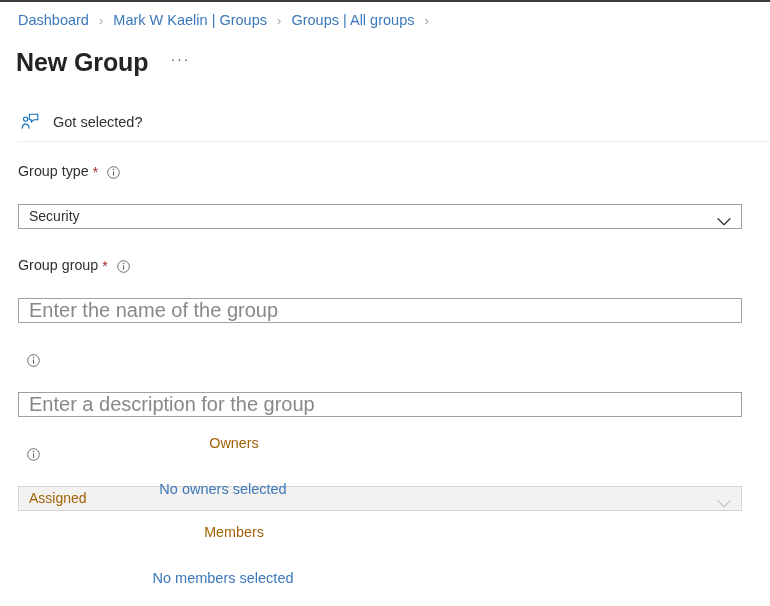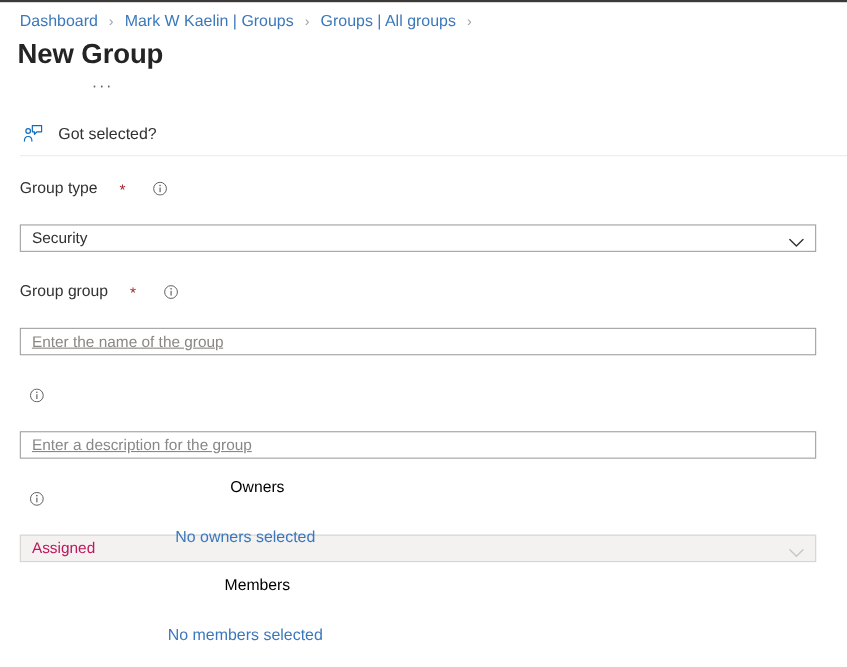--- a/index.html
+++ b/index.html
@@ -54,24 +54,23 @@
   .crumb-sep {
     color: #9aa4ad;
     margin: 0 6px;
     font-size: 13px;
   }
 
   
   .title-row {
     position: absolute;
     left: 16px;
-    top: 34px;
+    top: 44px;
     display: flex;
     align-items: center;
-    flex-direction: column;
   }
   .page-title {
     font-size: 25px;
     font-weight: 600;
     color: #242424;
     letter-spacing: -0.1px;
     line-height: 30px;
   }
   .ellipsis-btn {
     margin-left: 22px;
@@ -124,21 +123,20 @@
   .field {
     margin-bottom: 0;
   }
   .field-label {
     display: flex;
     align-items: center;
     font-size: 14.3px;
     color: #323130;
     line-height: 18px;
     height: 18px;
-    gap: 16px;
   }
   .req-star {
     color: #a4262c;
     margin-left: 4px;
     font-size: 14px;
     line-height: 14px;
     position: relative;
     top: 1px;
   }
   .info-icon {
@@ -163,34 +161,33 @@
   }
   .control .value {
     font-size: 14px;
     color: #323130;
     padding-left: 10px;
     line-height: 23px;
     white-space: nowrap;
     overflow: hidden;
   }
   .control .placeholder {
-    font-size: 14px;
+    font-size: 20px;
     color: #8a8886;
     padding-left: 10px;
     line-height: 23px;
     white-space: nowrap;
     overflow: hidden;
-    text-decoration: underline;
   }
   .control.disabled {
     background: #f3f2f1;
     border-color: #d6d3d1;
   }
   .control.disabled .value {
-    color: #be185d;
+    color: #a16207;
   }
   .chev {
     position: absolute;
     right: 10px;
     top: 50%;
     transform: translateY(-50%);
     width: 14px;
     height: 9px;
   }
 
@@ -198,21 +195,21 @@
 
   
   .people {
     position: absolute;
     left: 18px;
     top: 434px;
     width: 400px;
   }
   .people-label {
     font-size: 14.3px;
-    color: #000000;
+    color: #a16207;
     line-height: 18px;
     margin-left: 32px;
   }
   .people-link {
     margin-top: 28px;
     margin-left: 10px;
     font-size: 14.5px;
     color: #3b78bb;
     cursor: pointer;
     line-height: 18px;

